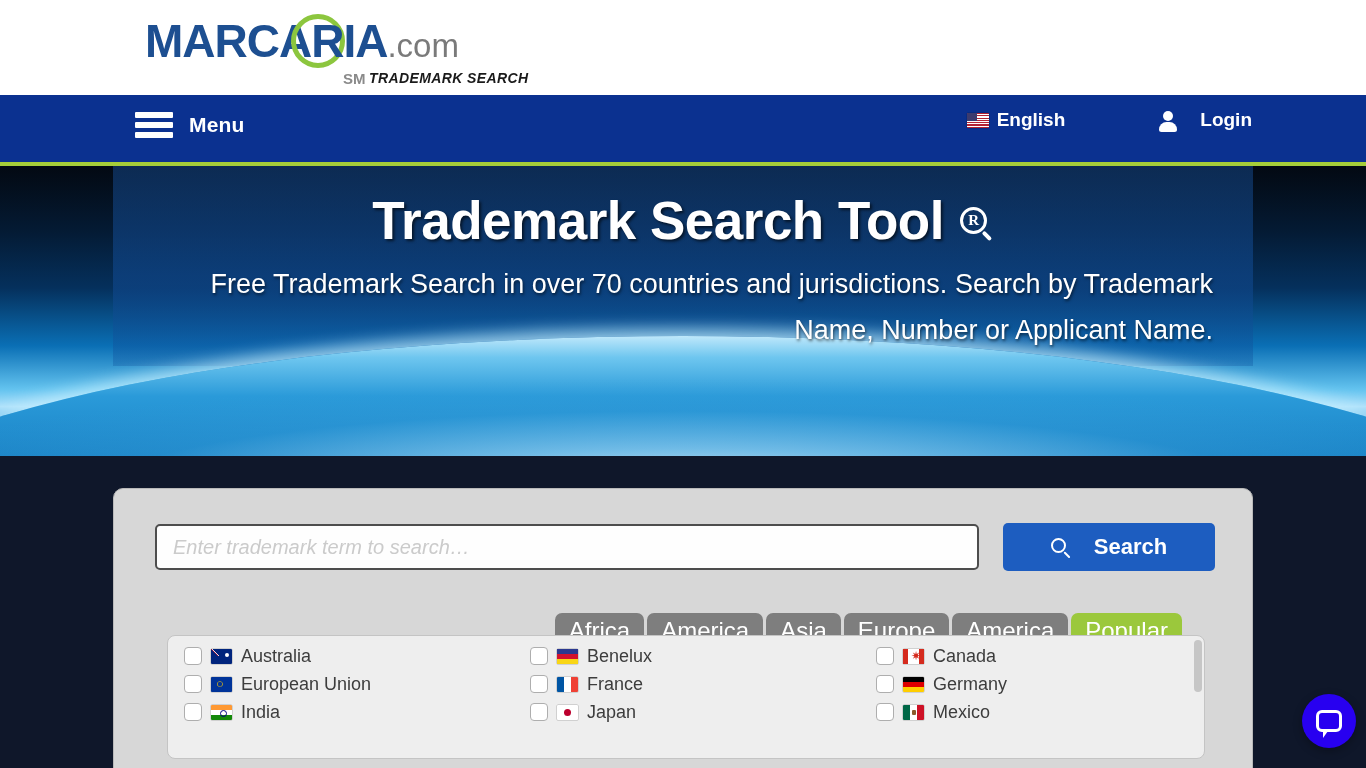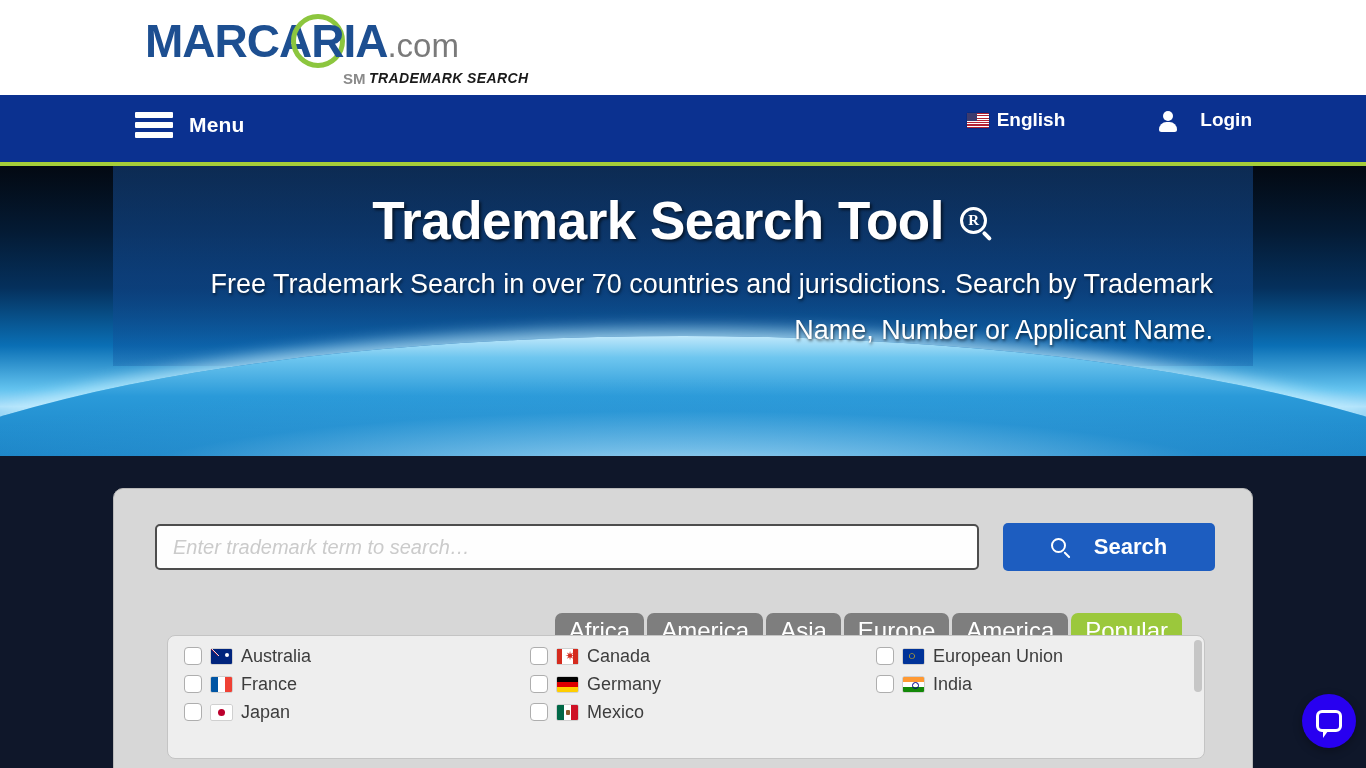--- a/index.html
+++ b/index.html
@@ -619,20 +619,25 @@
 
     <div class="country-box">
       <div class="country-grid">
         <div class="country-item">
           <span class="cb"></span>
           <span class="flag flag-au"></span>
           <span class="country-name">Australia</span>
         </div>
         <div class="country-item">
           <span class="cb"></span>
+          <span class="flag flag-bx"></span>
+          <span class="country-name">Benelux</span>
+        </div>
+        <div class="country-item">
+          <span class="cb"></span>
           <span class="flag flag-ca"></span>
           <span class="country-name">Canada</span>
         </div>
 
         <div class="country-item">
           <span class="cb"></span>
           <span class="flag flag-eu"></span>
           <span class="country-name">European Union</span>
         </div>
         <div class="country-item">

